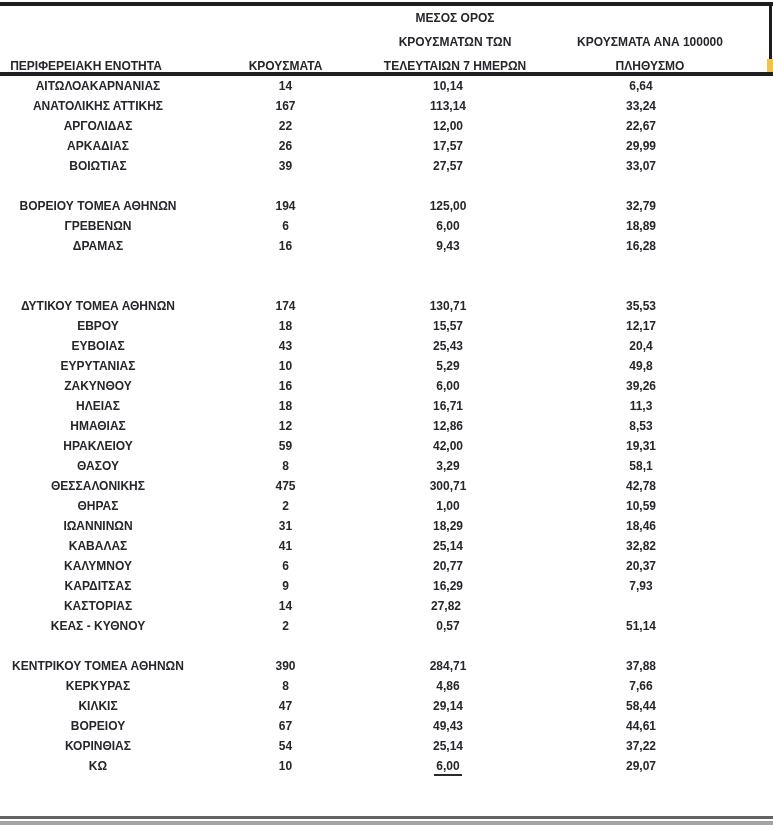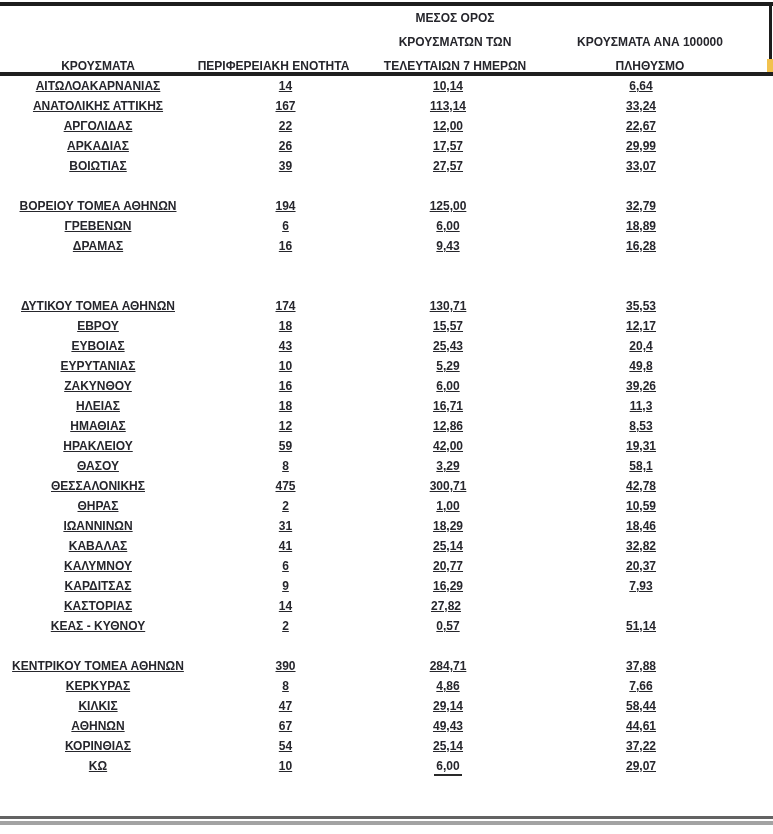--- a/index.html
+++ b/index.html
@@ -40,21 +40,21 @@
     padding-bottom:1px;
   }
   .hcell.region { padding-right:24px; }
   .header-underline {
     position:absolute; top:72px; left:0; width:773px; height:4px;
     background:#202020;
   }
   .rows {
     position:absolute; top:76px; left:0; width:765px;
   }
-  .row { height:20px; align-items:center;text-decoration:underline; }
+  .row { height:20px; align-items:center; }
   .cell {
     text-align:center;
     font-size:12px;
     line-height:20px;
     white-space:nowrap;
   }
   .cell.avg7 { padding-right:14px; }
   .cell.per100k { padding-right:18px; }
   .ul-val {
     display:inline-block;
@@ -72,22 +72,22 @@
 </head>
 <body>
 
 <div class="page">
 
   <div class="top-border"></div>
   <div class="right-vline"></div>
   <div class="yellow-sliver"></div>
 
   <div class="header-row grid">
+    <div class="hcell region">ΠΕΡΙΦΕΡΕΙΑΚΗ ΕΝΟΤΗΤΑ</div>
     <div class="hcell cases">ΚΡΟΥΣΜΑΤΑ</div>
-    <div class="hcell region">ΠΕΡΙΦΕΡΕΙΑΚΗ ΕΝΟΤΗΤΑ</div>
     <div class="hcell avg7">ΜΕΣΟΣ ΟΡΟΣ
 ΚΡΟΥΣΜΑΤΩΝ ΤΩΝ
 ΤΕΛΕΥΤΑΙΩΝ 7 ΗΜΕΡΩΝ</div>
     <div class="hcell per100k">ΚΡΟΥΣΜΑΤΑ ΑΝΑ 100000
 ΠΛΗΘΥΣΜΟ</div>
   </div>
 
   <div class="header-underline"></div>
 
   <div class="rows" id="rows">
@@ -256,21 +256,21 @@
         <div class="cell avg7">4,86</div>
         <div class="cell per100k">7,66</div>
       </div>
       <div class="row grid">
         <div class="cell region">ΚΙΛΚΙΣ</div>
         <div class="cell cases">47</div>
         <div class="cell avg7">29,14</div>
         <div class="cell per100k">58,44</div>
       </div>
       <div class="row grid">
-        <div class="cell region">ΑΘΗΝΩΝ</div>
+        <div class="cell region">ΒΟΡΕΙΟΥ</div>
         <div class="cell cases">67</div>
         <div class="cell avg7">49,43</div>
         <div class="cell per100k">44,61</div>
       </div>
       <div class="row grid">
         <div class="cell region">ΚΟΡΙΝΘΙΑΣ</div>
         <div class="cell cases">54</div>
         <div class="cell avg7">25,14</div>
         <div class="cell per100k">37,22</div>
       </div>

